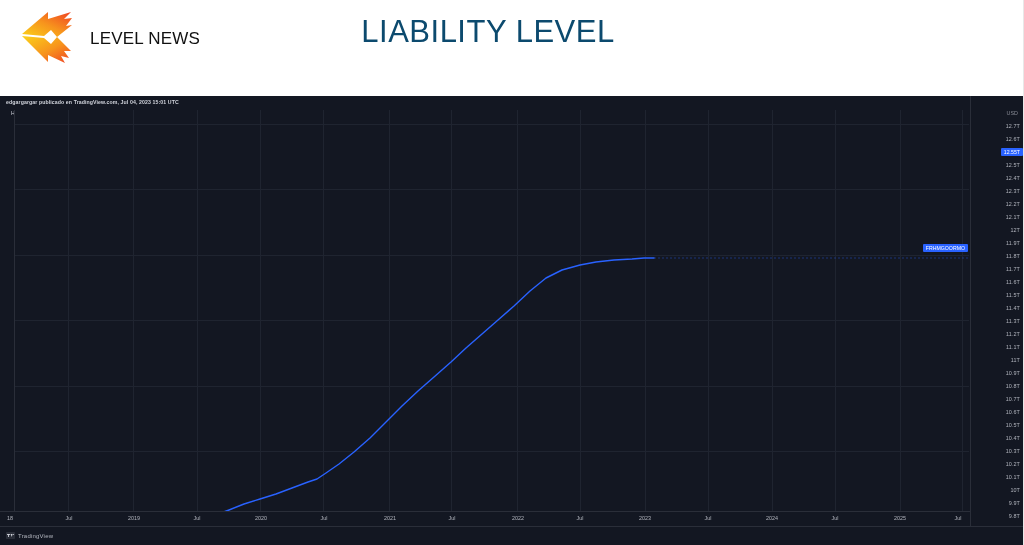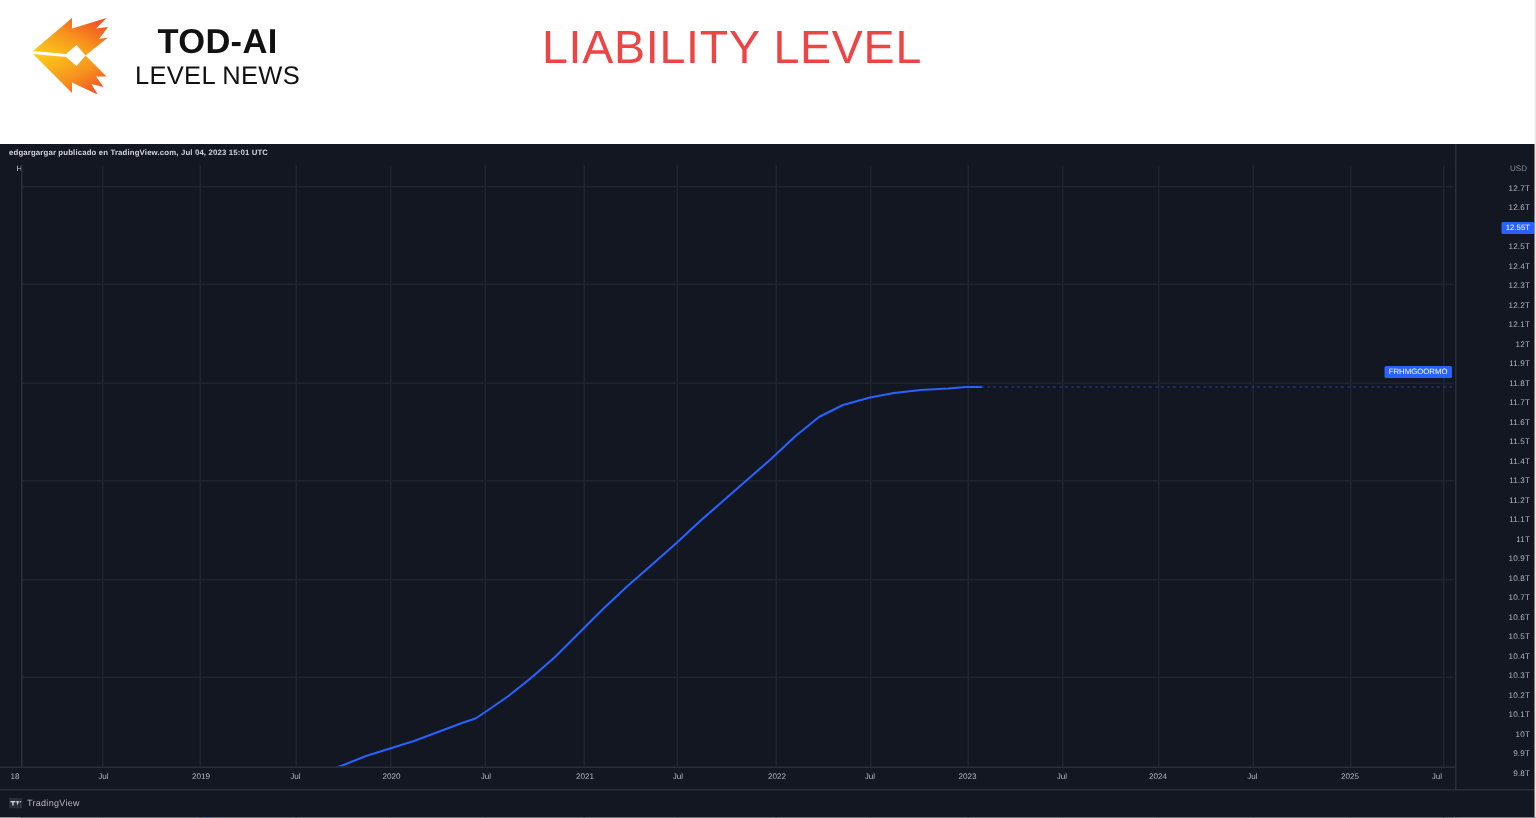--- a/index.html
+++ b/index.html
@@ -13,21 +13,21 @@
 
   
   .header { position:absolute; left:0; top:0; width:1024px; height:96px; background:#ffffff; }
   .brand { position:absolute; left:14px; top:6px; display:flex; align-items:center; }
   .brand-logo { width:72px; height:62px; }
   .brand-text { margin-left:4px; line-height:1; }
   .brand-line1 { font-size:23px; font-weight:bold; color:#111; letter-spacing:.2px; text-align:center; }
   .brand-line2 { font-size:17px; color:#111; letter-spacing:.2px; margin-top:3px; }
   .page-title {
     position:absolute; left:0; top:14px; width:976px; text-align:center;
-    font-size:31px; color:#ef4444; letter-spacing:.5px; font-weight:400;
+    font-size:31px; color:#0c4a6e; letter-spacing:.5px; font-weight:400;
   }
   .source-line {
     position:absolute; left:14px; top:71px;
     font-size:19px; color:#111; letter-spacing:.3px;
   }
 
   
   .chart-shell {
     position:absolute; left:0; top:96px; width:1024px; height:449px;
     background:#131722; color:#b2b5be; overflow:hidden;
@@ -117,21 +117,20 @@
           <linearGradient id="gB" x1="0" y1="0" x2="1" y2="1">
             <stop offset="0" stop-color="#fbd21a"></stop>
             <stop offset="0.55" stop-color="#f7941d"></stop>
             <stop offset="1" stop-color="#ef4123"></stop>
           </linearGradient>
         </defs>
         <path d="M8 28 L34 6 L34 13 L57 6 L50 13 L58 12 L52 20 L58 19 L43 31 L37 24 L30 30 Z" fill="url(#gA)"></path>
         <path d="M8 30 L30 32 L37 38 L43 31 L57 45 L50 45 L55 52 L47 50 L51 57 L34 49 L34 56 Z" fill="url(#gB)"></path>
       </svg>
       <div class="brand-text">
-        <div class="brand-line1">TOD-AI</div>
         <div class="brand-line2">LEVEL NEWS</div>
       </div>
     </div>
 
     <div class="page-title">LIABILITY LEVEL</div>
   </div>
 
   <div class="chart-shell">
 
     <div class="chart-legend">

